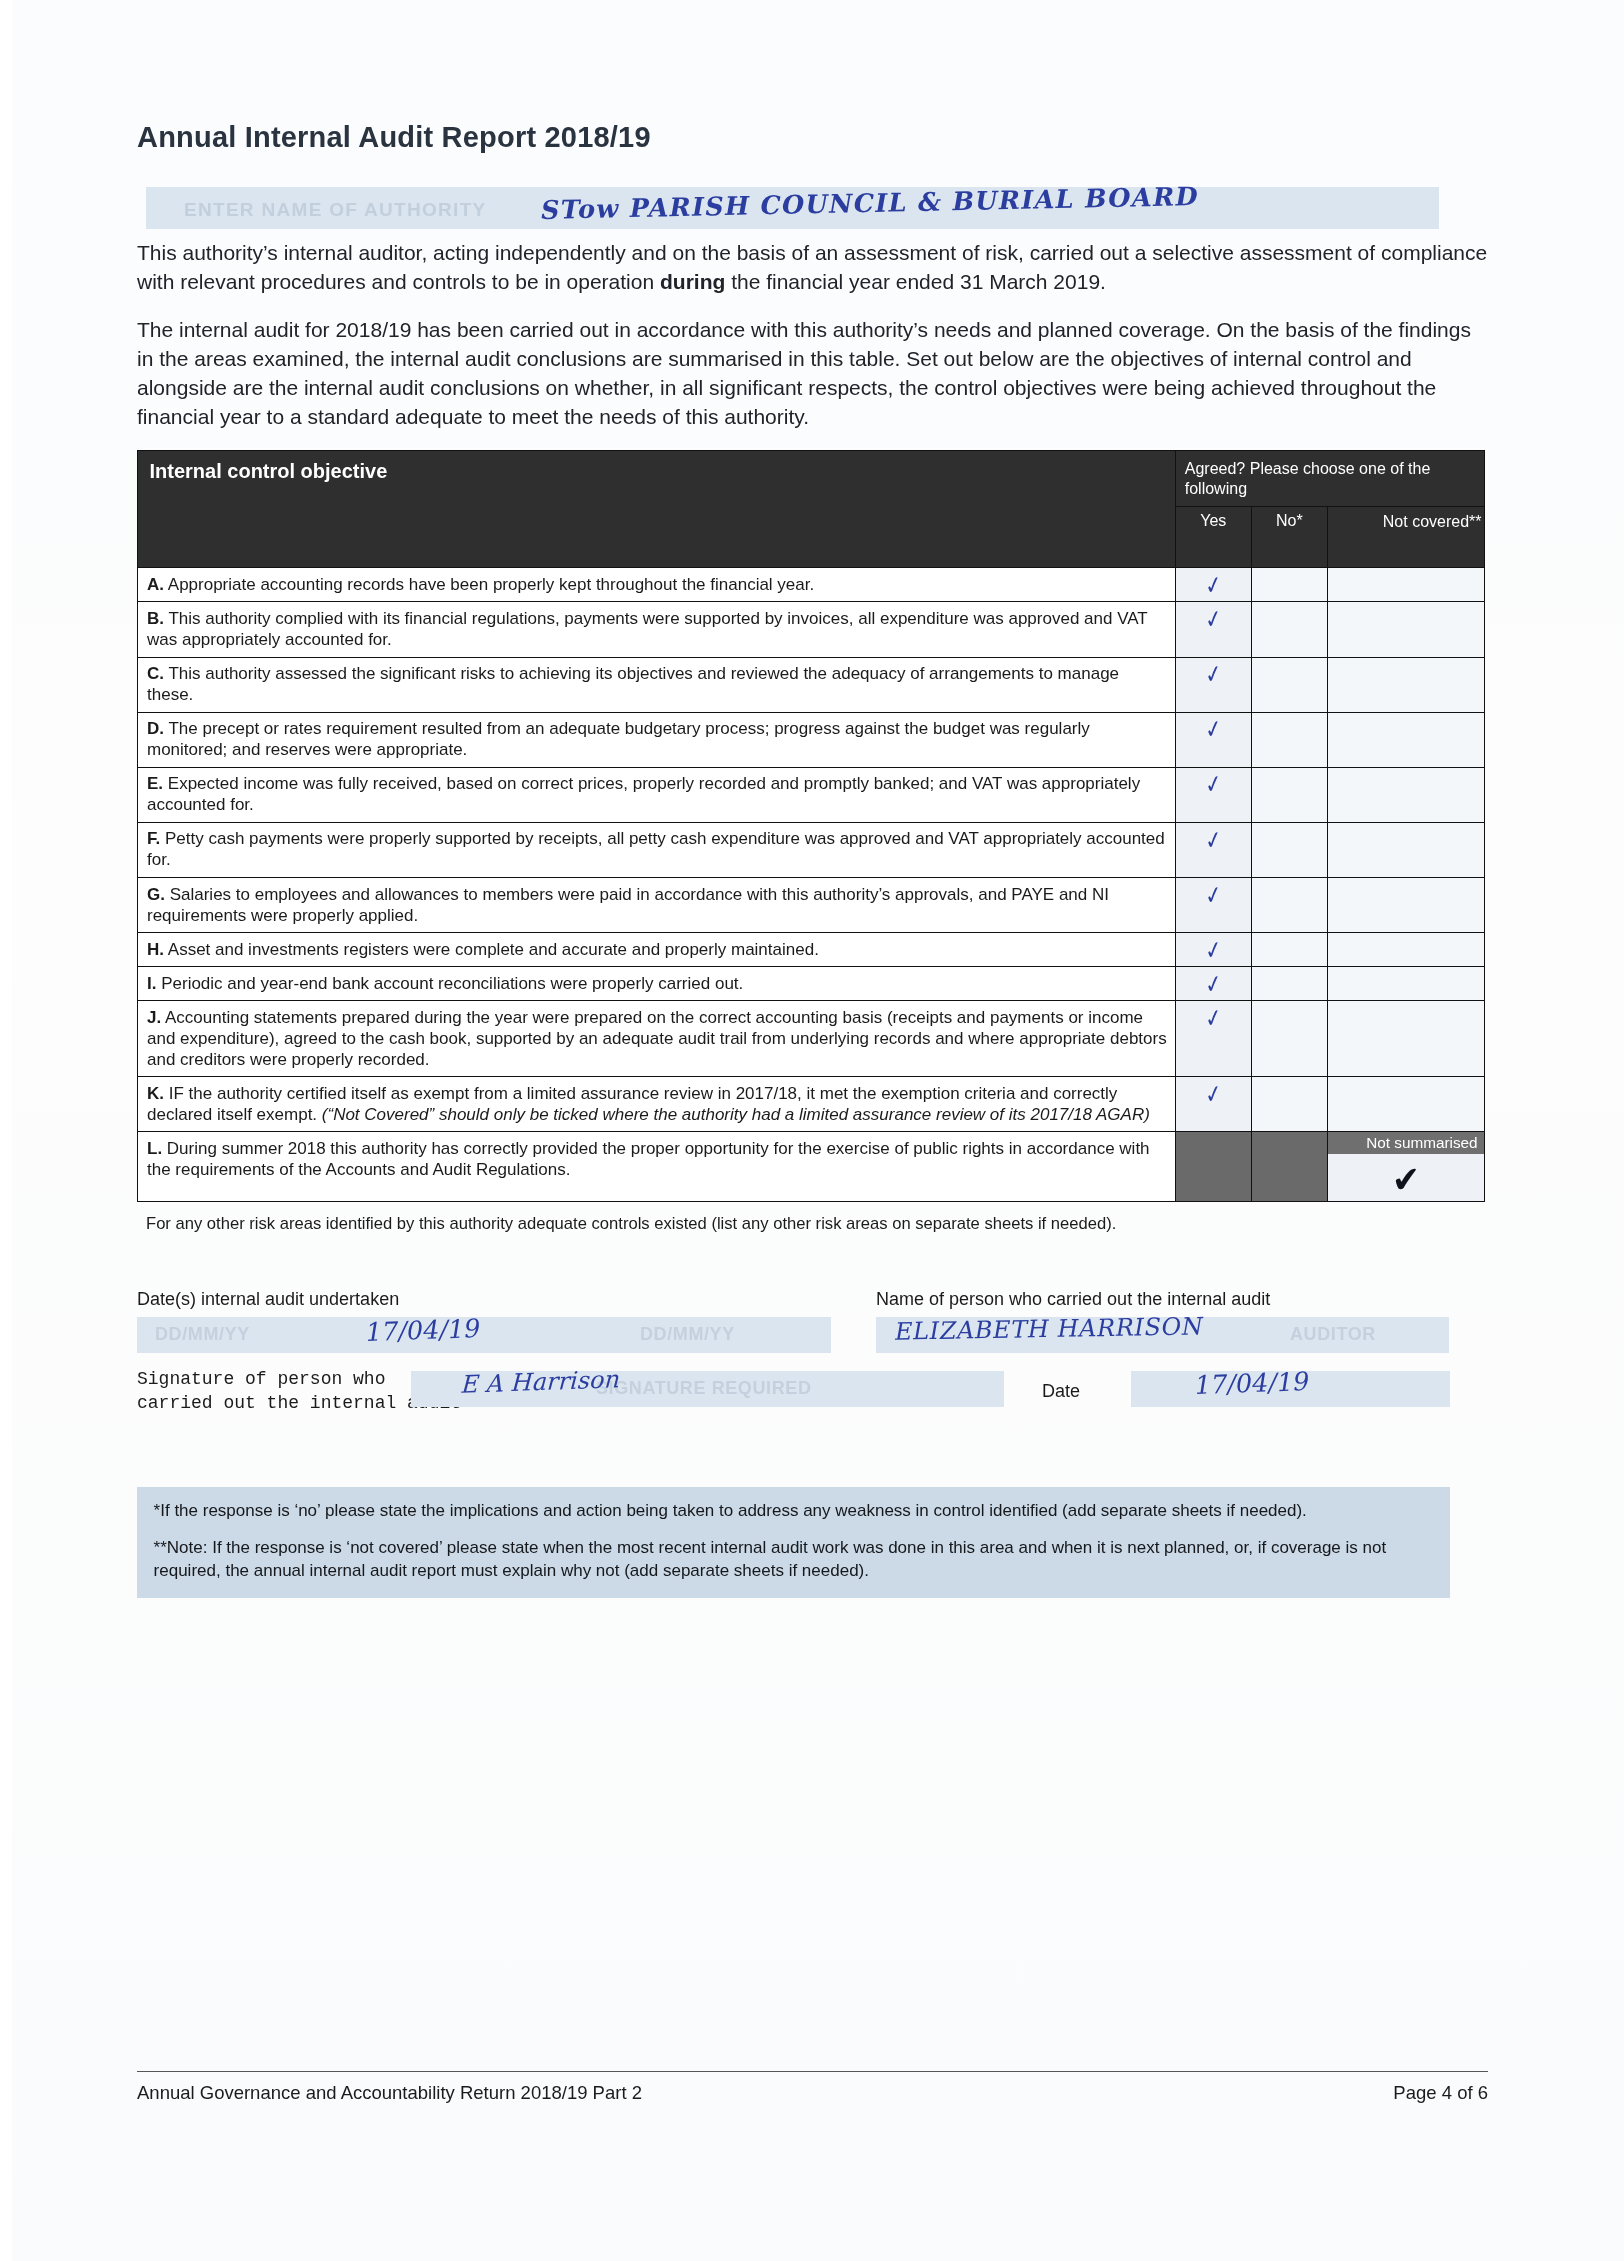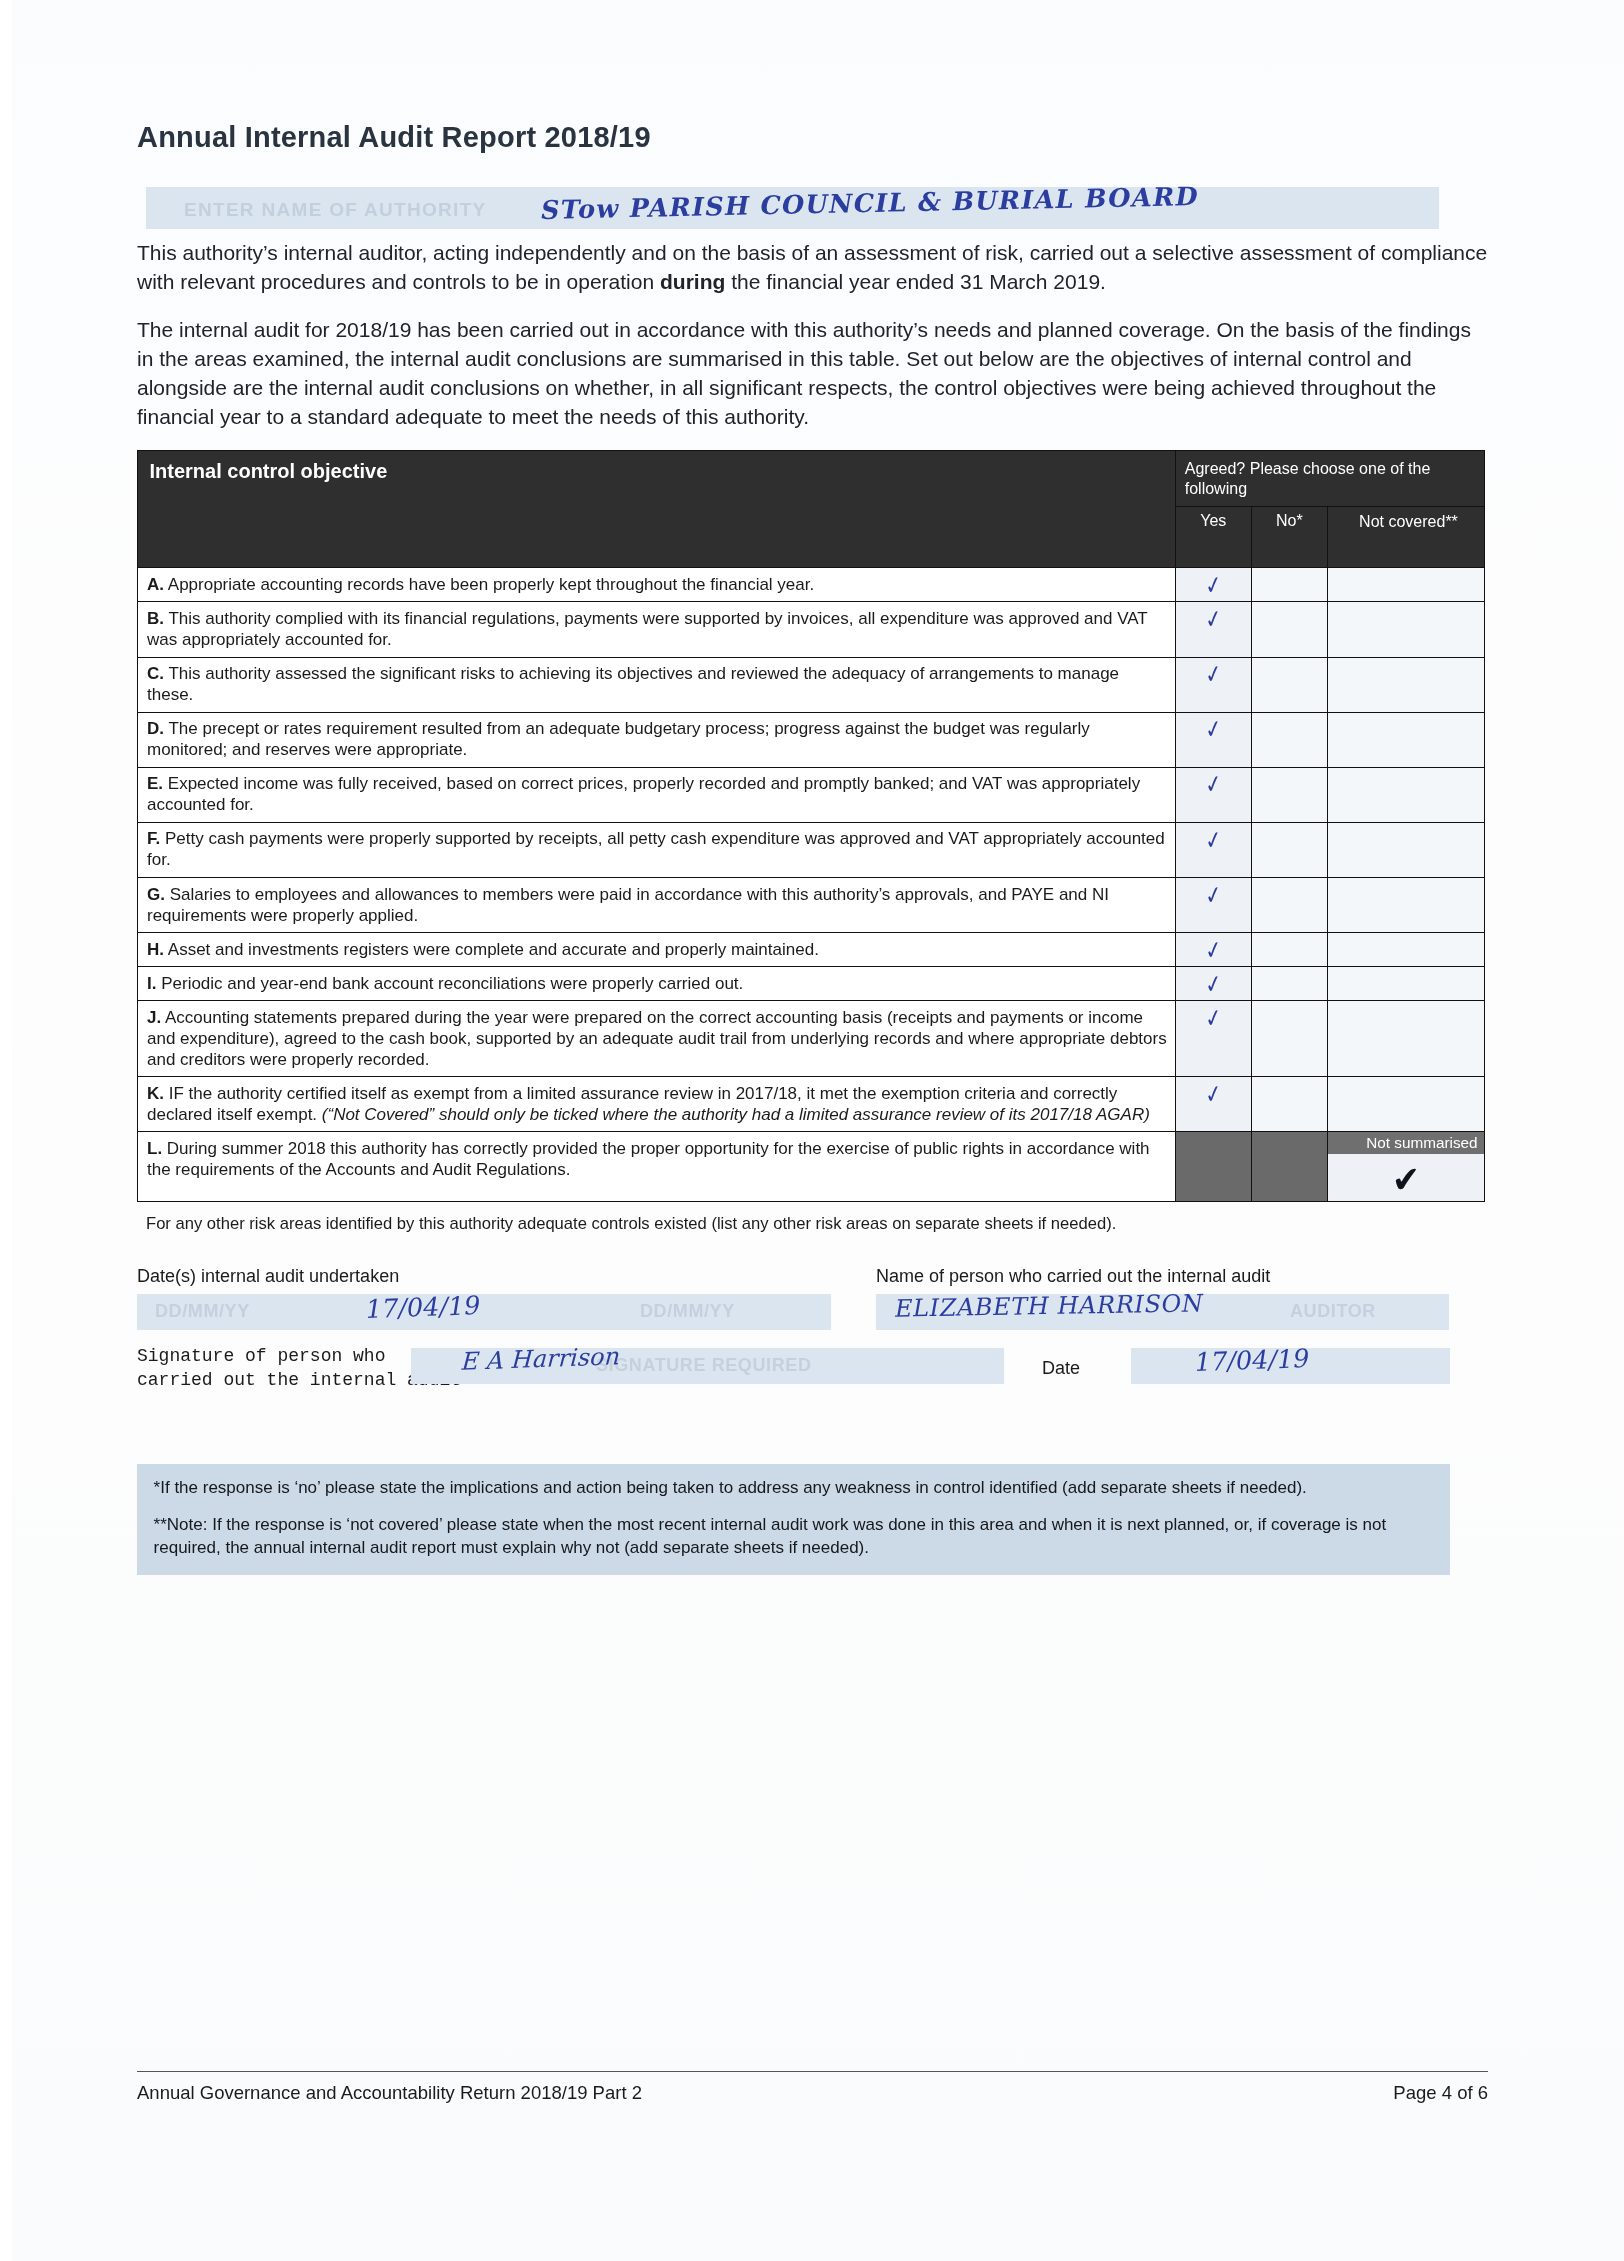--- a/index.html
+++ b/index.html
@@ -112,21 +112,21 @@
   .sub-yes, .sub-no, .sub-nc {
     background: #2f2f2f;
     color: #fff;
     font-size: 16px;
     font-weight: normal;
     text-align: center;
     vertical-align: bottom;
     padding: 5.1px 2.5px 5.1px 2.5px;
     height: 50px;
   }
-  .sub-nc { text-align: center; padding-left: 7.6px; line-height: 19px;}
+  .sub-nc { text-align: right; padding-left: 7.6px; line-height: 19px;}
   .obj-cell {
     font-size: 17px;
     line-height: 21px;
     padding: 5.7px 7.6px 6.4px 9px;
     background: #ffffff;
   }
   .obj-cell .lbl { font-weight: bold; }
   .obj-cell i { font-style: italic; }
   .tick-cell {
     background: #eef2f7;
@@ -154,21 +154,21 @@
   }
   .row-L .grey-block {
     background: #6a6a6a;
   }
   .footnote-line {
     font-size: 16.6px;
     margin: 11.5px 0 0 9px;
     color: #1b1b1b;
   }
   .sig-area {
-    margin-top: 32px;
+    margin-top: 55px;
     position: relative;
     height: 153px;
   }
   .sig-label {
     font-size: 18px;
     color: #1b1b1b;
   }
   .field-band {
     background: #dbe5ef;
     height: 36px;

